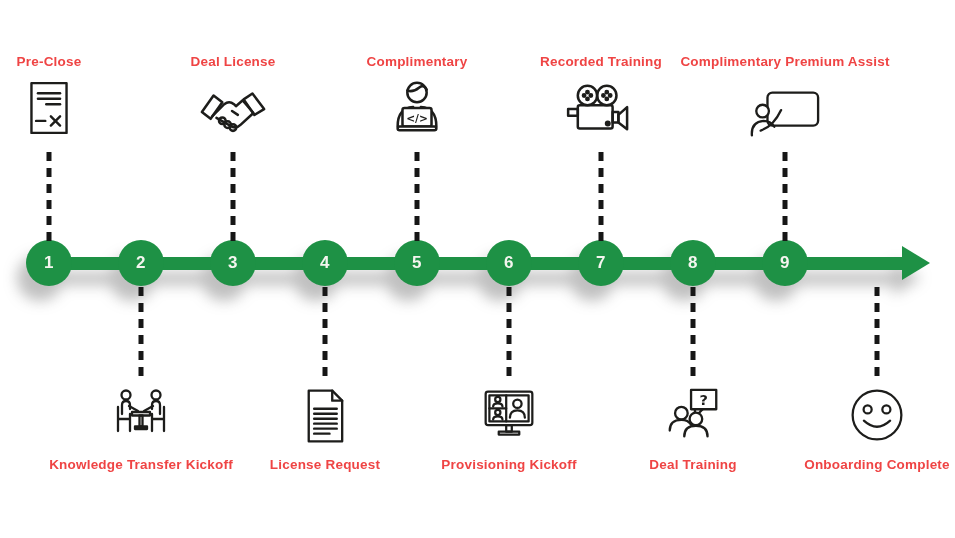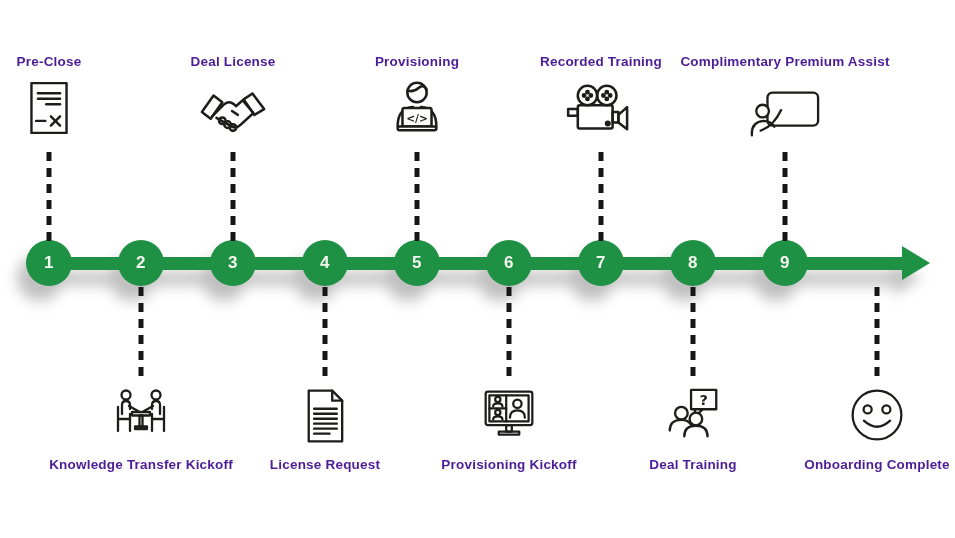--- a/index.html
+++ b/index.html
@@ -23,21 +23,21 @@
   }
   .node{
     position:absolute;top:240px;width:46px;height:46px;border-radius:50%;
     background:#1e9145;display:flex;align-items:center;justify-content:center;
     color:#f4f5ef;font-size:17px;font-weight:bold;letter-spacing:.3px;
   }
   
   .col{position:absolute;top:0;width:0;height:538px;}
   .col > *{position:absolute;transform:translateX(-50%);}
   .step-label{
-    white-space:nowrap;font-size:13.5px;font-weight:bold;letter-spacing:.2px;color:#4c1d95;
+    white-space:nowrap;font-size:13.5px;font-weight:bold;letter-spacing:.2px;color:#ef4444;
   }
   .col.top .step-label{top:54px;}
   .col.bottom .step-label{top:457px;text-align:right;}
   .icon-box{color:#1d1d1b;line-height:0;}
   .col.top .icon-box{top:78px;}
   .col.bottom .icon-box{top:386px;}
   .dash{
     width:5px;
     background:repeating-linear-gradient(to bottom,#161616 0 9px,transparent 9px 16px);
   }
@@ -146,21 +146,21 @@
         <line x1="14" y1="35" x2="39" y2="35"></line>
         <line x1="14" y1="40.5" x2="39" y2="40.5"></line>
         <line x1="14" y1="46" x2="39" y2="46"></line>
         <line x1="14" y1="51.5" x2="31" y2="51.5"></line>
       </svg>
     </div>
     <div class="step-label">License Request</div>
   </div>
 
   <div class="col top" style="left:417px">
-    <div class="step-label">Provisioning</div>
+    <div class="step-label">Complimentary</div>
     <div class="icon-box">
       <svg width="62" height="60" viewBox="0 0 64 62">
         <circle cx="32" cy="15" r="10"></circle>
         <path d="M22,13 Q28,15 34,10 Q39,6 42,12"></path>
         <path d="M12,50 Q12,31 28,30"></path>
         <path d="M52,50 Q52,31 36,30"></path>
         <rect x="17" y="31" width="30" height="19" rx="2" fill="#ffffff"></rect>
         <rect x="12" y="50" width="40" height="4" rx="2" fill="#ffffff"></rect>
         <text x="32" y="45" font-size="11" text-anchor="middle">&lt;/&gt;</text>
       </svg>

